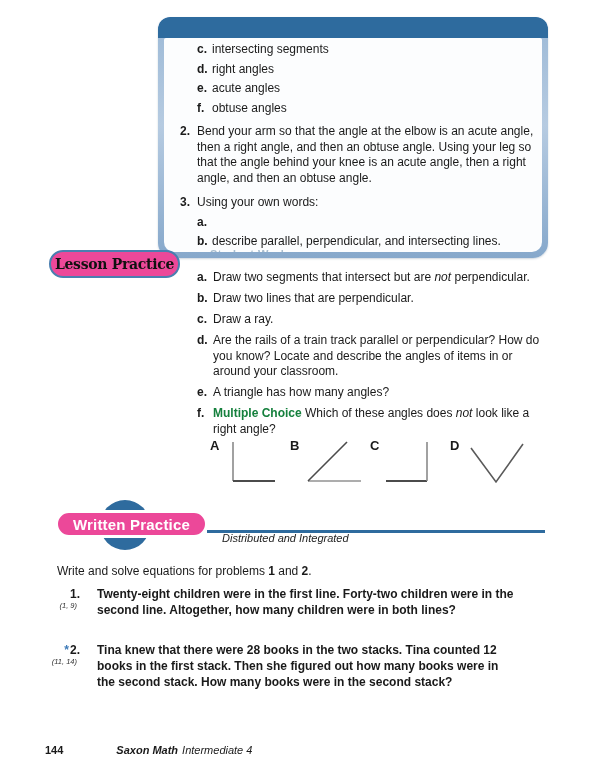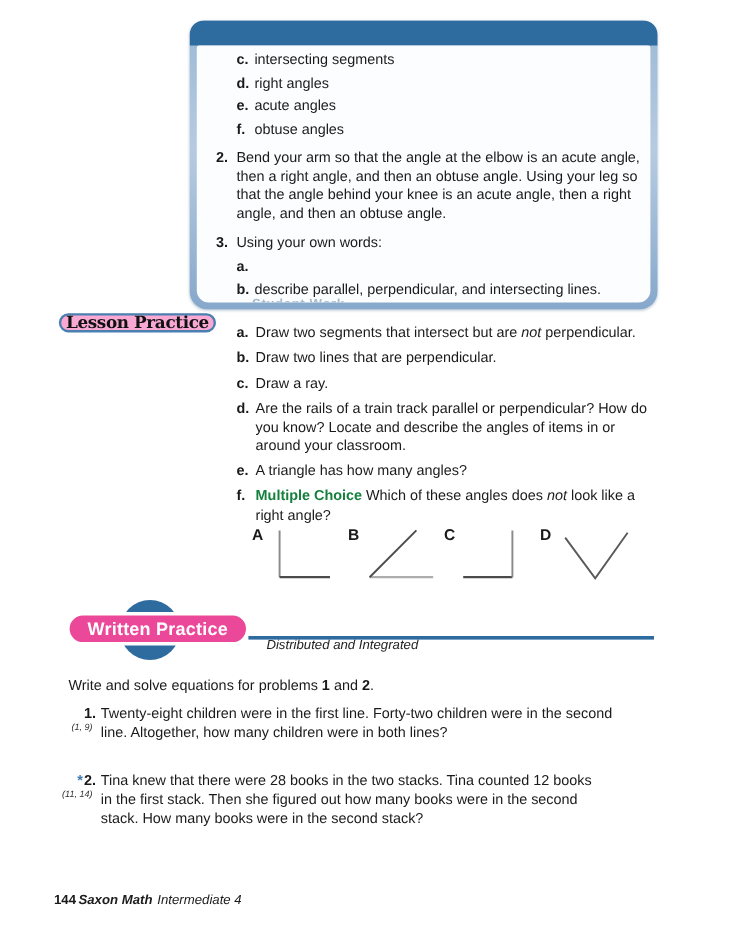--- a/index.html
+++ b/index.html
@@ -19,23 +19,23 @@
   .abc-row .lbl{font-weight:bold;width:15px;flex:none;}
   .num-item{display:flex;margin:9px 0 0 16px;font-size:12px;line-height:15.5px;}
   .num-item .numlbl{font-weight:bold;width:17px;flex:none;}
   .num-item .numtext{width:345px;}
   .sub-row{display:flex;margin:4px 0 0 33px;font-size:12px;line-height:15.5px;}
   .sub-row .lbl{font-weight:bold;width:15px;flex:none;}
   .clip-strip{position:absolute;left:46px;bottom:0;height:8px;overflow:hidden;}
   .clip-strip span{font-size:11px;font-weight:bold;color:#a7bccd;letter-spacing:.5px;}
 
   
-  .lp-oval{position:absolute;left:49px;top:261px;width:131px;height:16px;
+  .lp-oval{position:absolute;left:49px;top:250px;width:131px;height:28px;
     border:2px solid #4a7fb0;border-radius:16px;display:flex;align-items:center;justify-content:center;
-    font-family:"DejaVu Serif",serif;font-weight:bold;font-size:14px;letter-spacing:-.3px;color:#111;background:#f9a8d4;box-sizing:border-box;}
+    font-family:"DejaVu Serif",serif;font-weight:bold;font-size:14px;letter-spacing:-.3px;color:#111;background:#ec4899;box-sizing:border-box;}
   .lp-items{position:absolute;left:197px;top:270px;width:352px;}
   .lp-item{display:flex;margin-bottom:5.5px;font-size:12px;line-height:15.5px;}
   .lp-item .lbl{font-weight:bold;width:16px;flex:none;}
   .lp-item .txt{width:336px;}
   .mc{font-weight:bold;color:#15803d;}
   .lp-item em{font-style:italic;}
 
   
   .choices{position:absolute;left:210px;top:436px;display:flex;}
   .choice{width:80px;display:flex;align-items:flex-start;}
@@ -53,28 +53,28 @@
   
   .intro{position:absolute;left:57px;top:564px;font-size:12px;margin:0;}
   .intro b{font-weight:bold;}
   .problem{position:absolute;left:45px;display:flex;font-size:12px;line-height:16px;}
   .p1{top:586px;}
   .p2{top:642px;}
   .pnum{width:35px;flex:none;text-align:right;padding-right:0;}
   .pnum .numline{font-weight:bold;}
   .pnum .star{color:#3d7ab8;font-weight:bold;margin-right:1px;}
   .pnum .ref{font-size:7.5px;font-style:italic;line-height:8px;padding-right:3px;color:#333;}
-  .ptext{margin-left:4px;}
+  .ptext{margin-left:17px;font-weight:bold;}
   .p1 .ptext{width:445px;}
   .p2 .ptext{width:412px;}
 
   
   .footer{position:absolute;left:45px;top:744px;font-size:11px;display:flex;align-items:baseline;}
-  .footer .pgnum{font-weight:bold;margin-right:2px;text-align:center;}
-  .footer .book{font-weight:bold;font-style:italic;}
+  .footer .pgnum{font-weight:bold;margin-right:23px;text-align:center;}
+  .footer .book{font-weight:bold;font-style:italic;margin-left:30px;}
   .footer .edition{font-style:italic;margin-left:4px;}
 </style>
 </head>
 <body>
 
 <div class="page">
 
   <section class="activity-box">
     <div class="box-header"></div>
     <div class="box-body">

